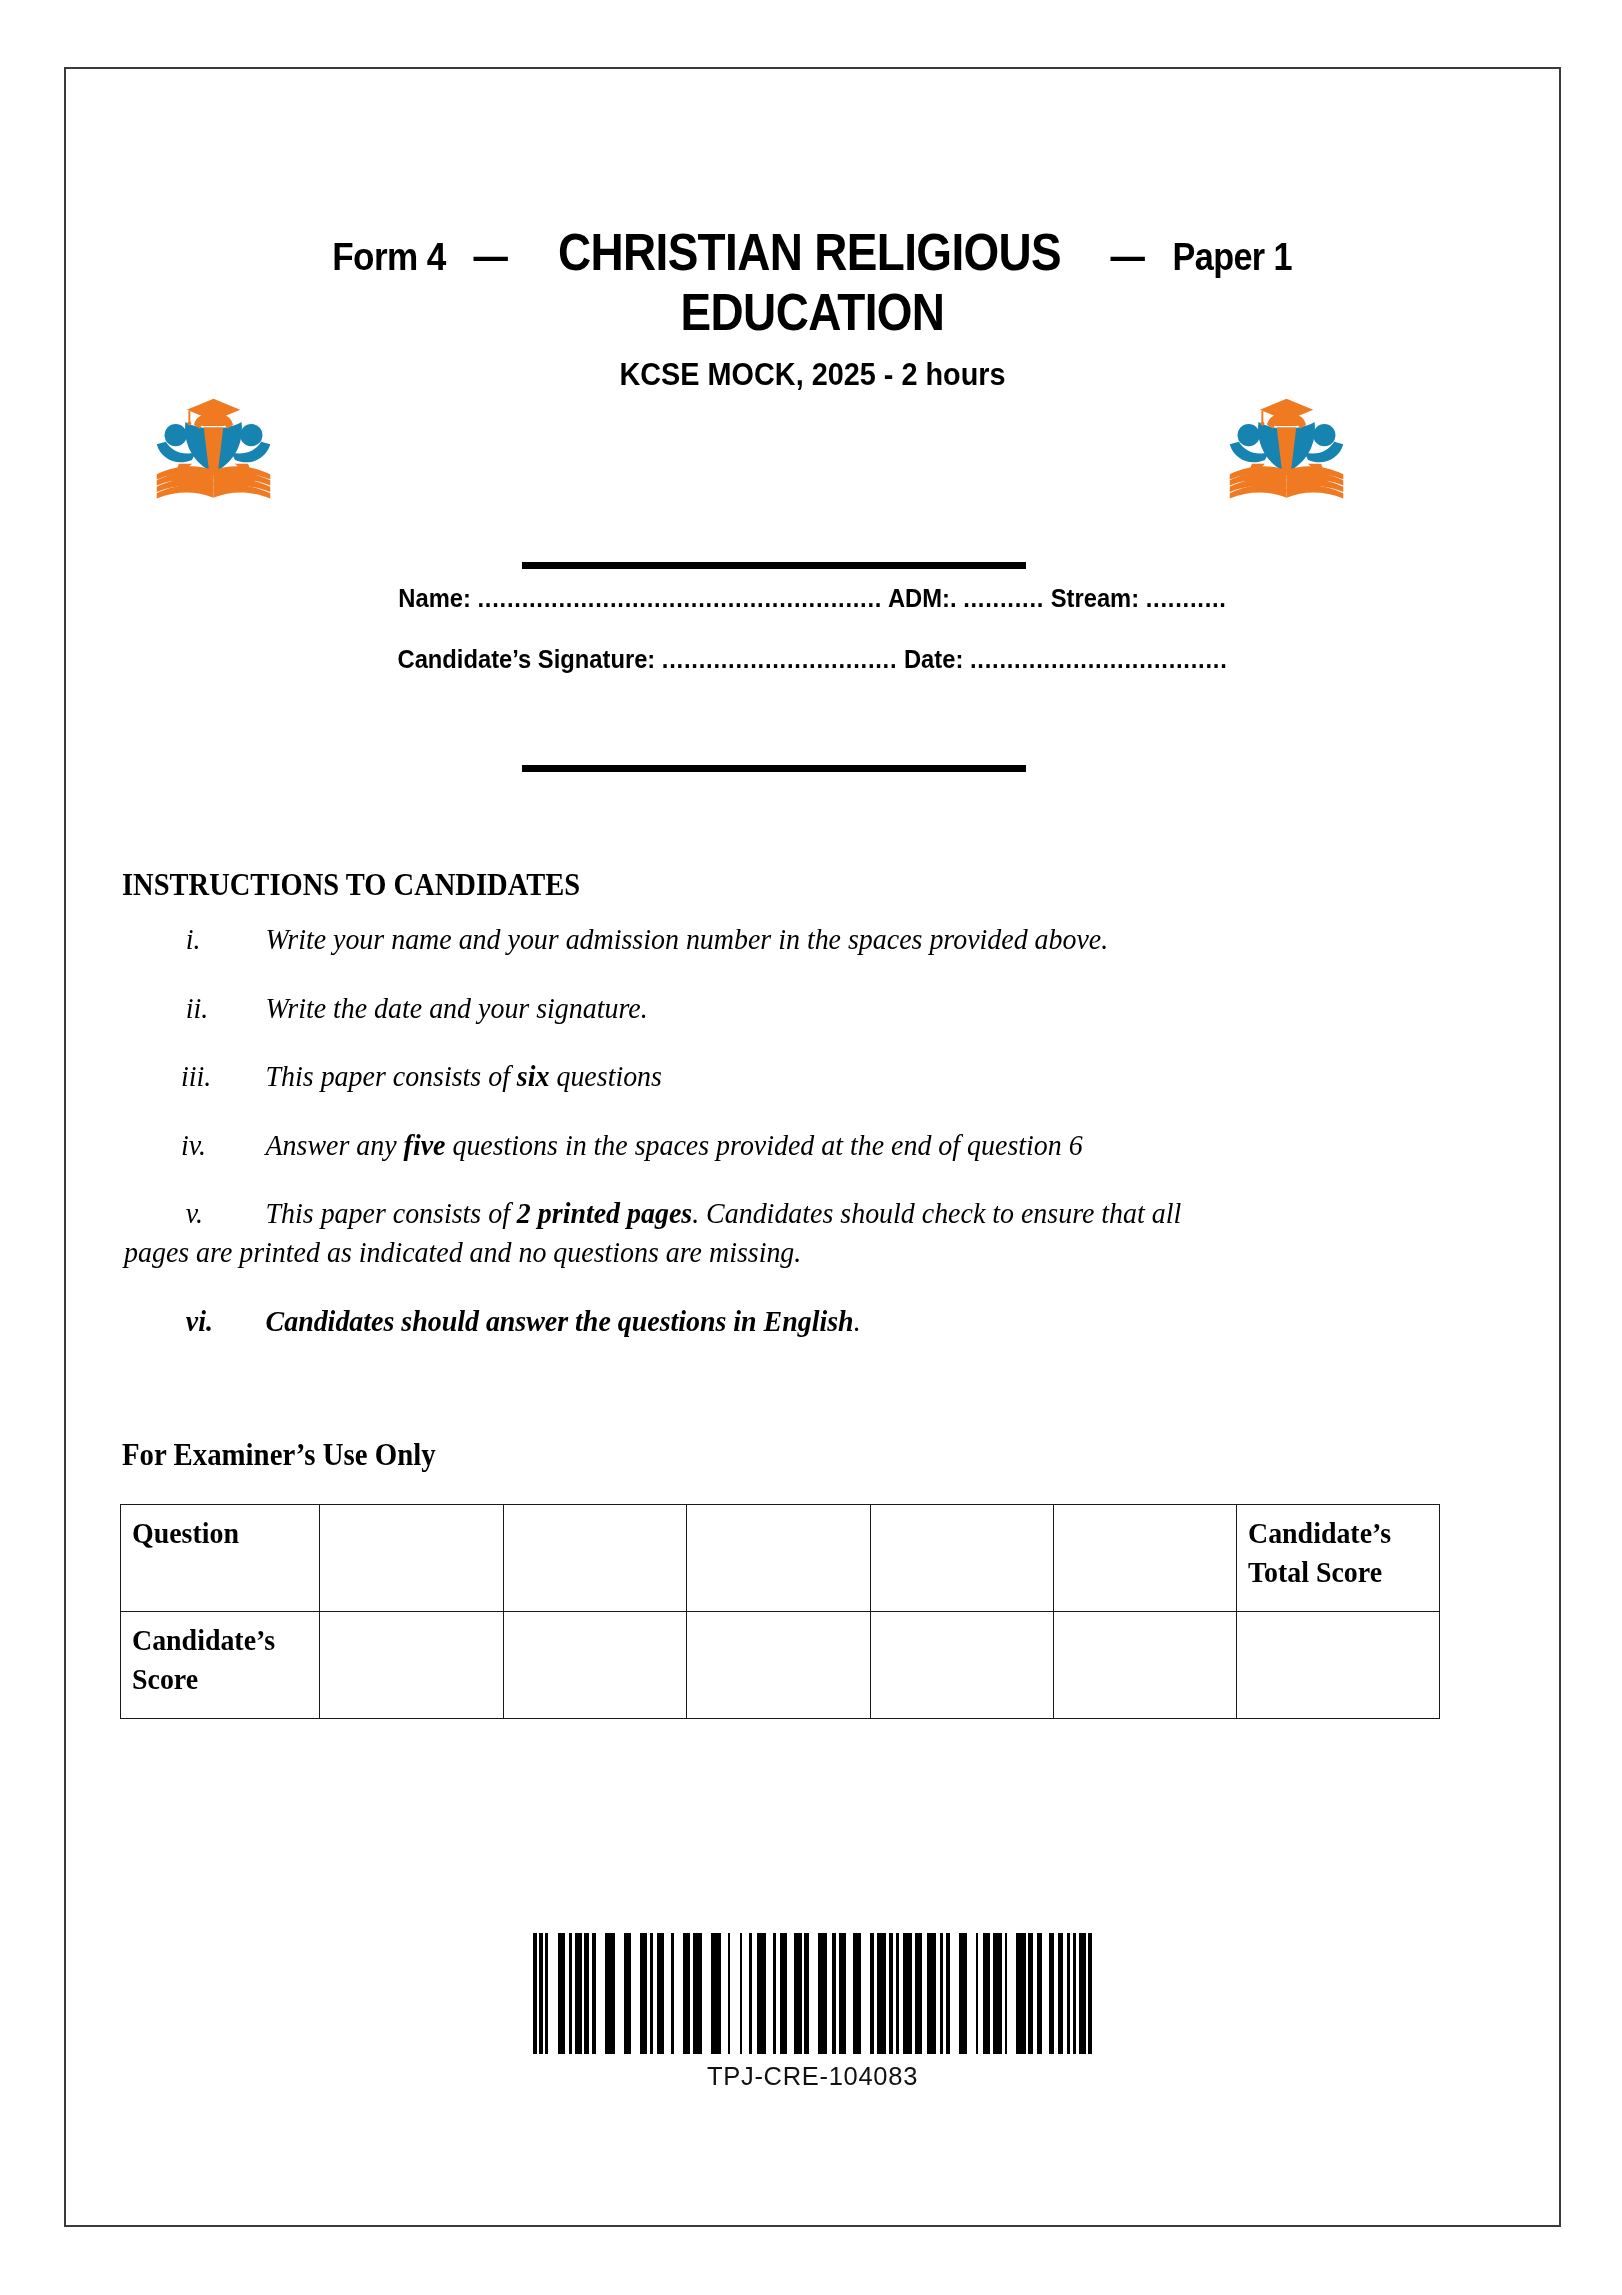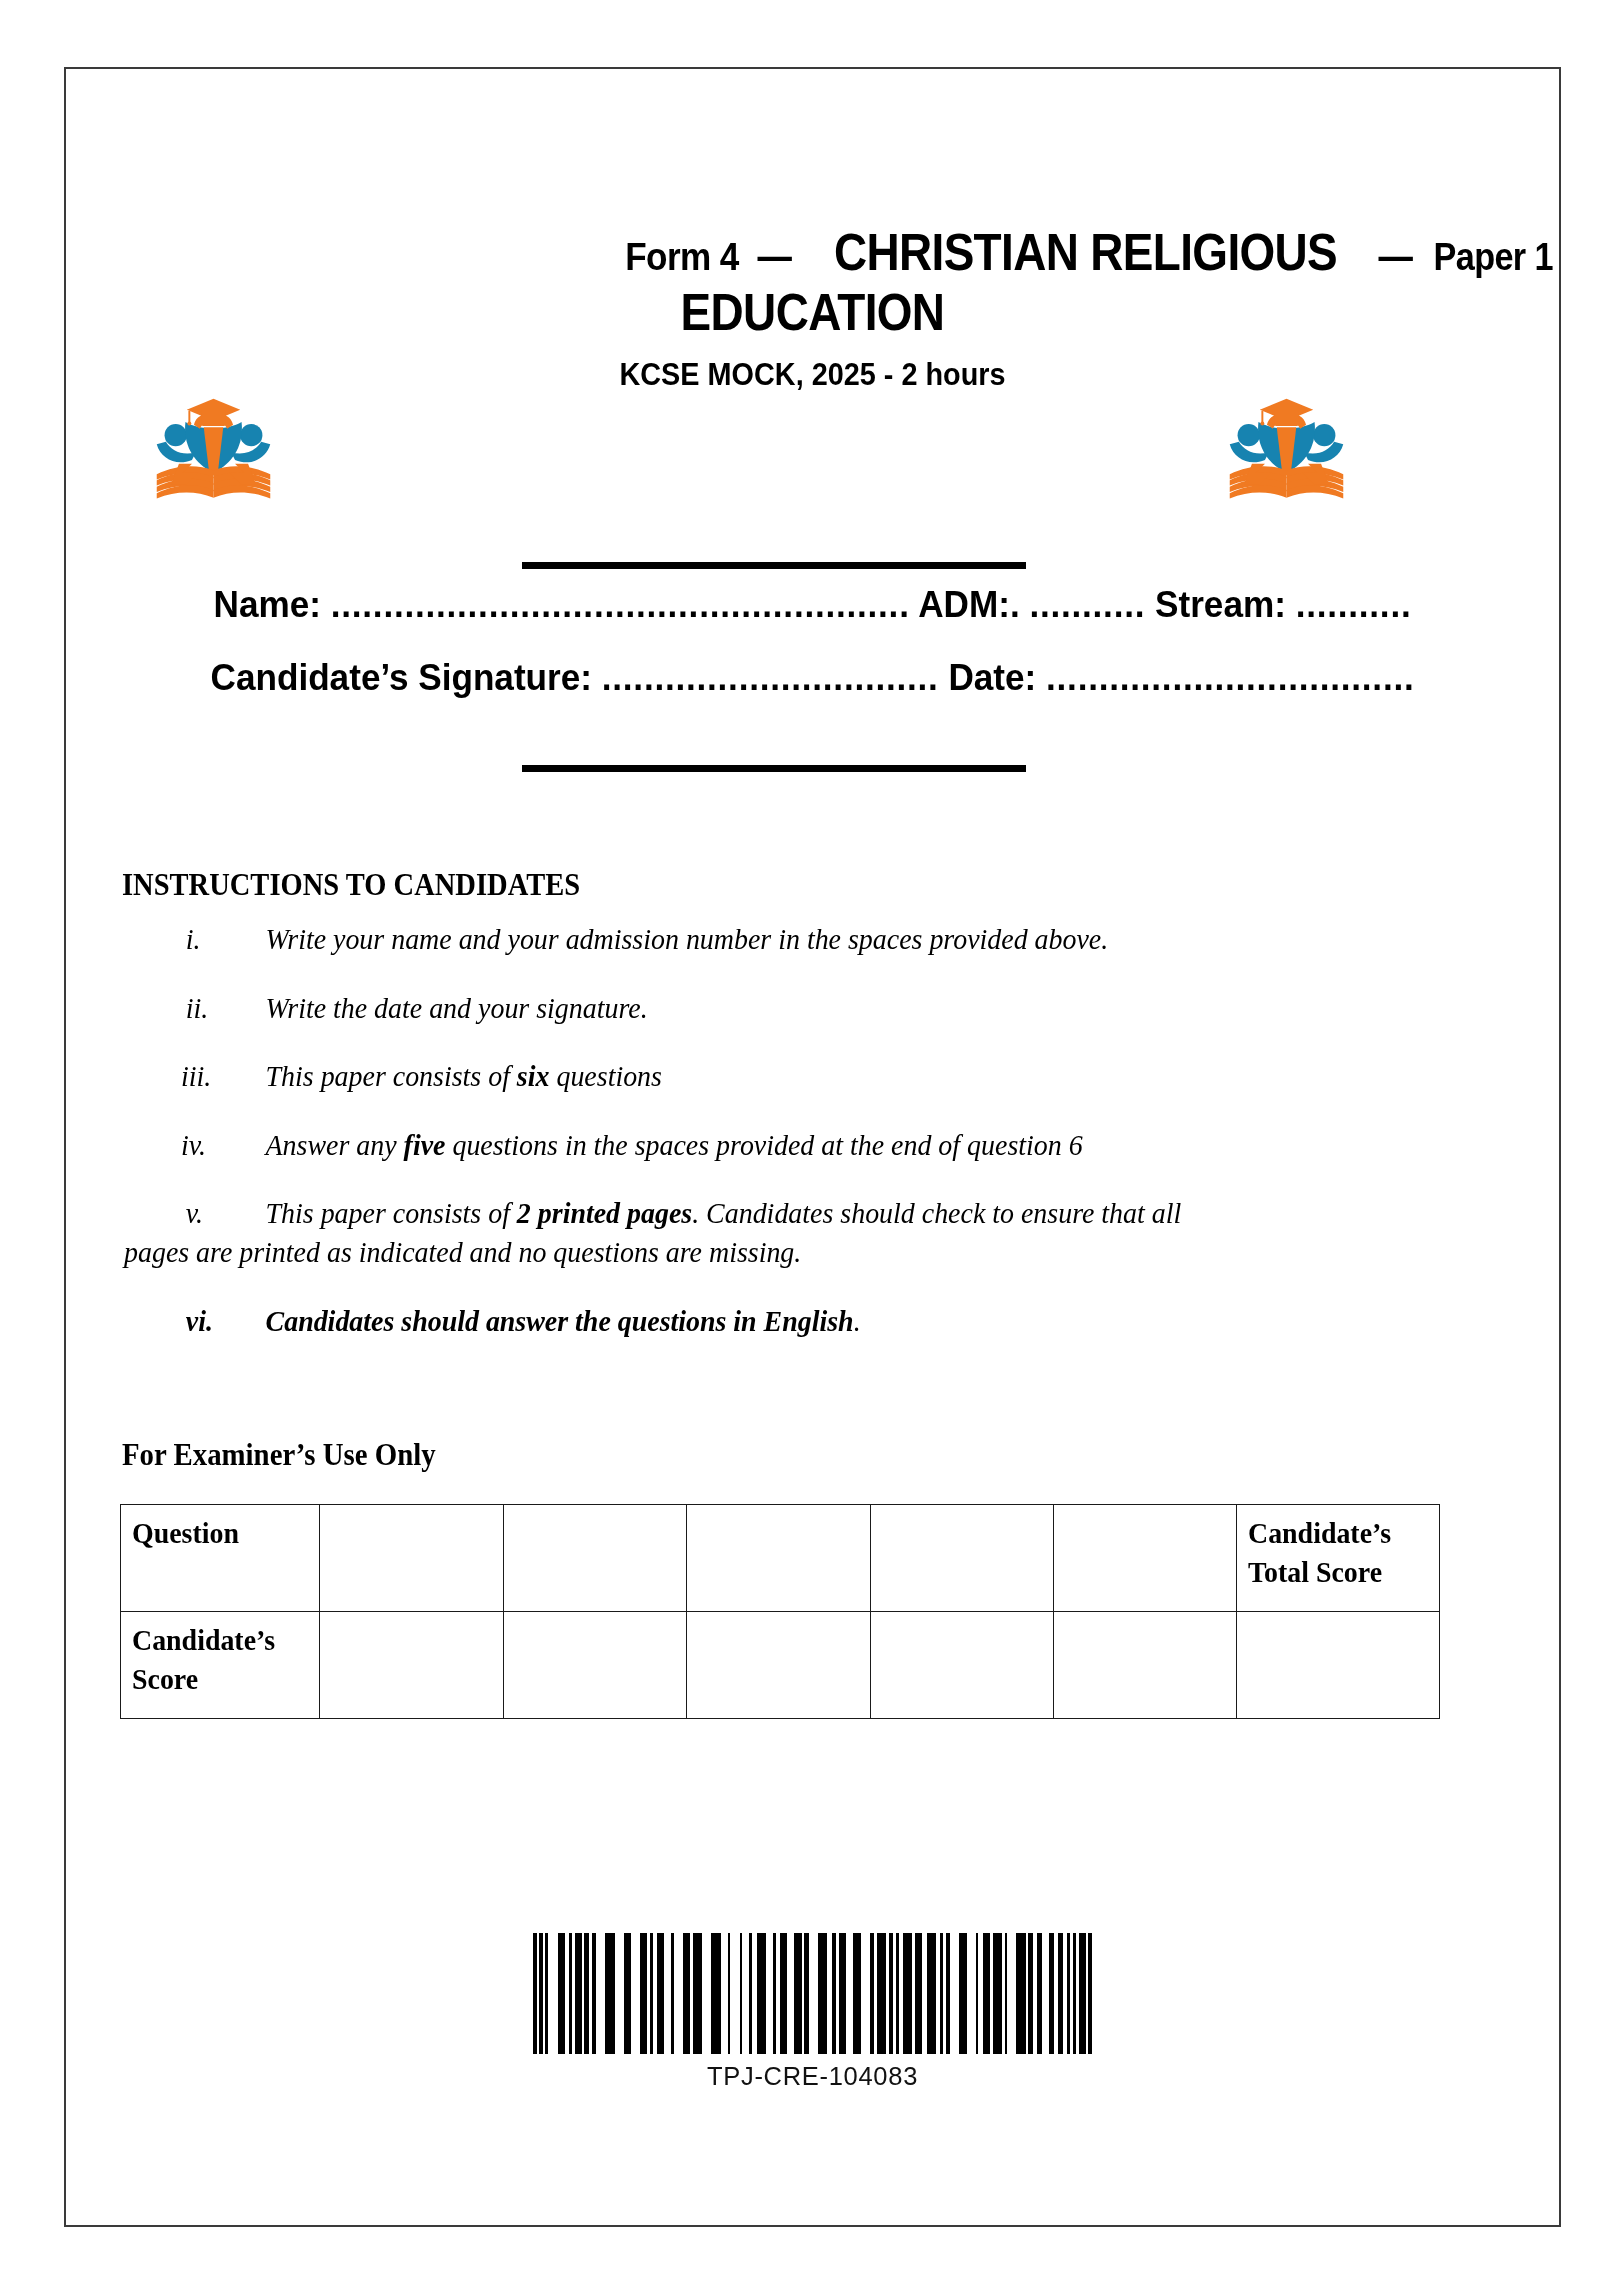--- a/index.html
+++ b/index.html
@@ -66,22 +66,22 @@
     position: absolute;
     left: 0;
     top: 154px;
     width: 100%;
     text-align: center;
   }
 
   .subject-line {
     display: flex;
     align-items: baseline;
-    justify-content: flex-end;
-    gap: 8px;
+    justify-content: center;
+    gap: 16px;
     font-family: "Liberation Sans Narrow", "Liberation Sans", sans-serif;
     font-weight: bold;
     white-space: nowrap;
   }
 
   .form-label {
     font-size: 39px;
     letter-spacing: -0.7px;
     transform: scaleX(0.9);
   }
@@ -145,21 +145,21 @@
   .hrule.bottom { top: 696px; }
 
   
   .cand-fields {
     position: absolute;
     left: 0;
     top: 517px;
     width: 100%;
     font-family: "Liberation Sans Narrow", "Liberation Sans", sans-serif;
     font-weight: bold;
-    font-size: 37px;
+    font-size: 25px;
     text-align: center;
     line-height: 1.0;
   }
   .cand-row {
     white-space: nowrap;
     transform: scaleX(0.95);
   }
   .cand-row + .cand-row { margin-top: 36px; }
   .dots { letter-spacing: 0.8px; }
 

